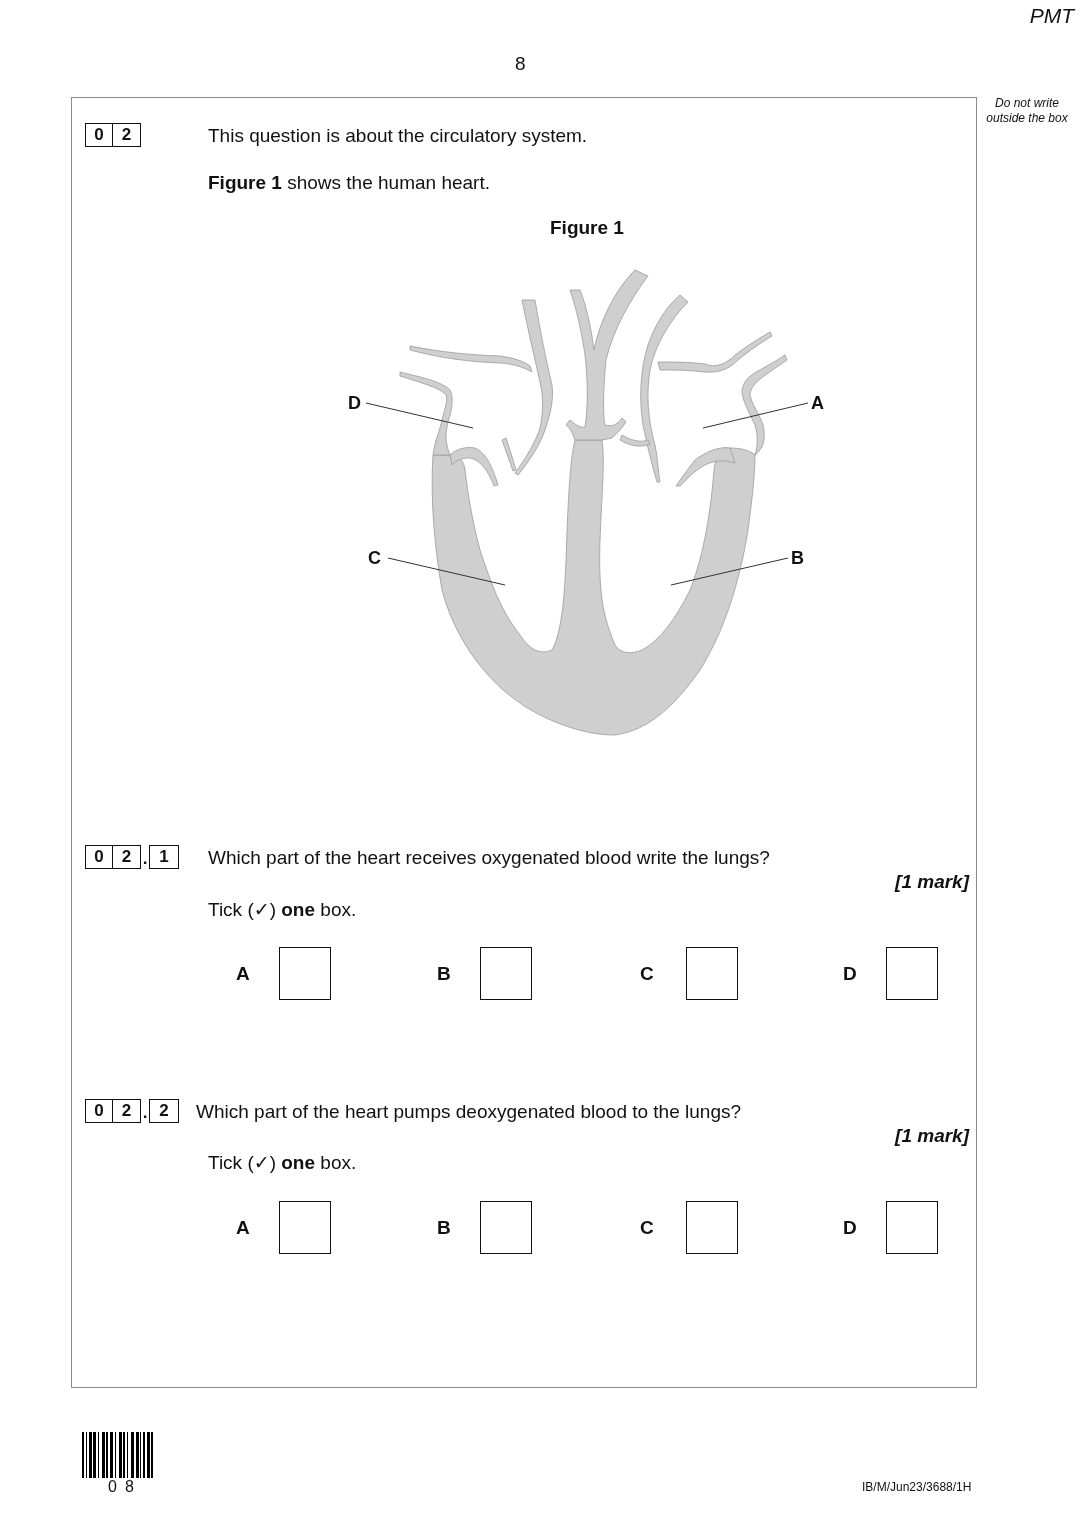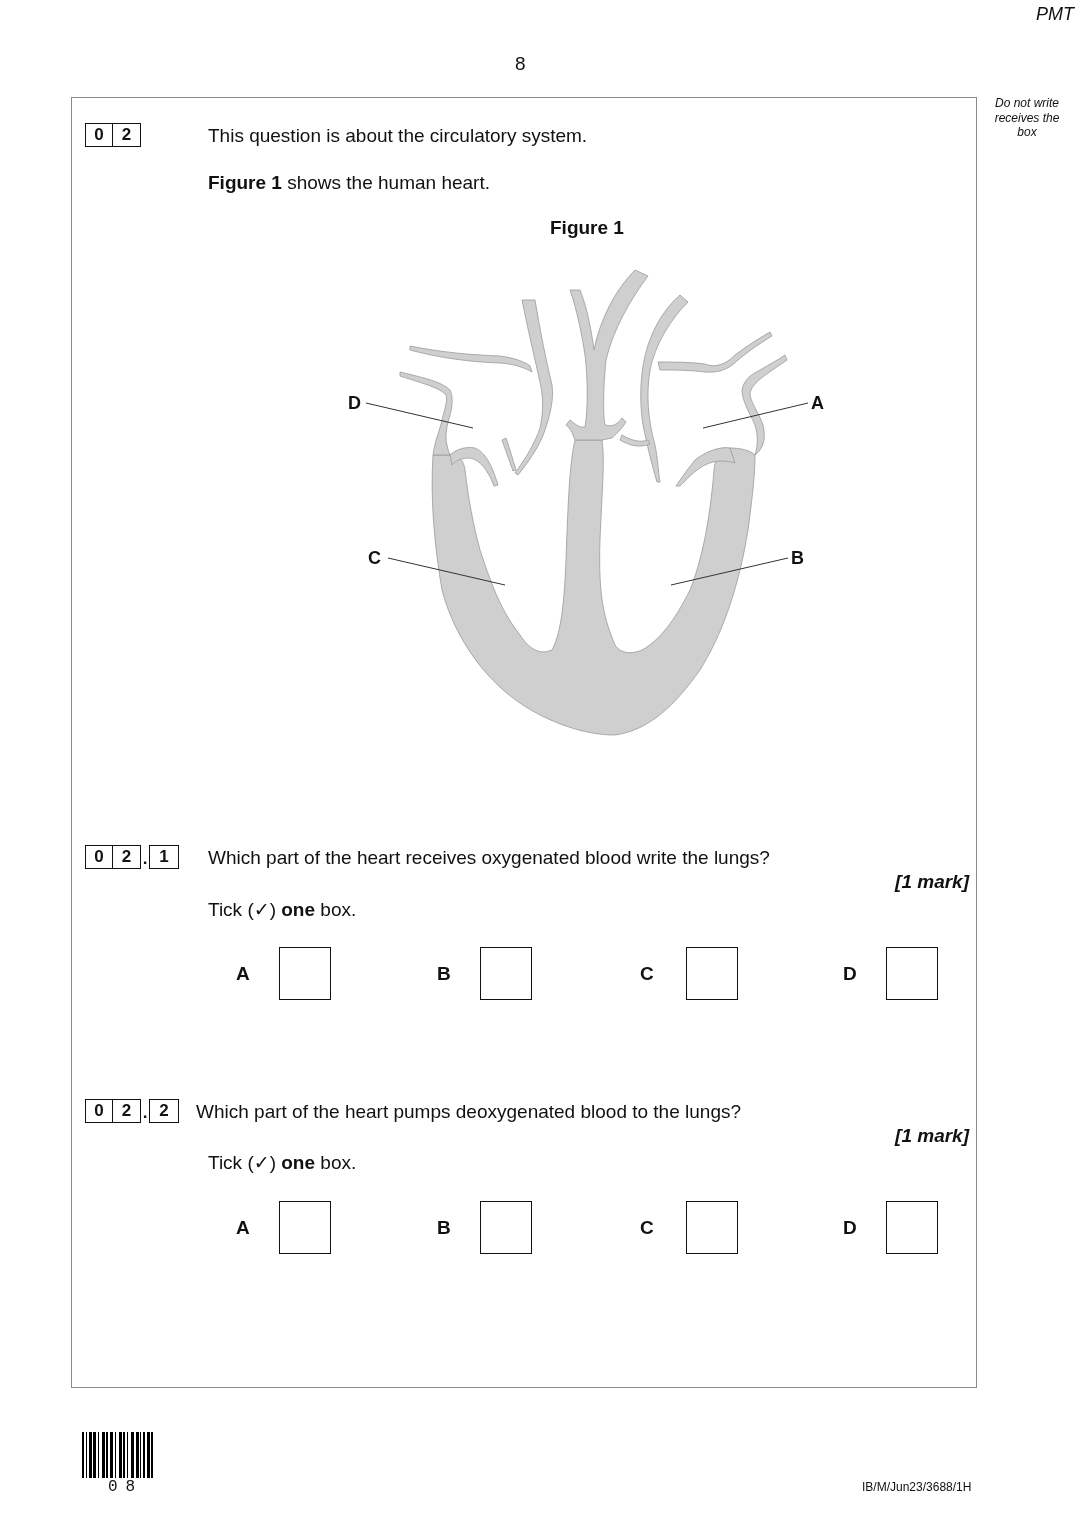--- a/index.html
+++ b/index.html
@@ -1,45 +1,45 @@
 <!DOCTYPE html>
 <html><head>
 <meta charset="utf-8">
 <style>
   html, body { margin:0; padding:0; background:#ffffff; }
   body { width:1080px; height:1527px; position:relative; overflow:hidden;
          font-family:"Liberation Sans", sans-serif; color:#111; }
   .abs { position:absolute; }
-  .pmt { right:6px; top:4px; font-size:18px; font-style:italic; }
+  .pmt { right:6px; top:4px; font-size:21px; font-style:italic; }
   .pagenum { left:515px; top:53px; font-size:19px; }
   .margin-note { left:985px; top:96px; width:84px; text-align:center; font-size:12px; font-style:italic; line-height:14.5px; }
   .frame { left:71px; top:97px; width:906px; height:1291px; border:1px solid #8a8a8a; box-sizing:border-box; }
   .qnum { display:flex; align-items:flex-end; }
   .qnum .cell { width:28px; height:24px; border:1.5px solid #111; box-sizing:border-box; font-weight:bold; font-size:17px; text-align:center; line-height:22px; }
   .qnum .cell + .cell { border-left:none; }
   .qnum .dot { font-weight:bold; font-size:17px; width:8px; text-align:center; line-height:20px; }
   .qnum .sub { width:30px; }
   .text { font-size:19px; }
   .b { font-weight:bold; }
   .mark { font-size:19px; font-weight:bold;font-style:italic; }
   .opt-label { font-size:19px; font-weight:bold; }
   .tickbox { width:52px; height:53px; border:1.5px solid #111; box-sizing:border-box; background:#fff; cursor:pointer; }
   .fig-title { left:550px; top:217px; font-size:19px; font-weight:bold; }
   .heart { left:330px; top:260px; width:520px; height:480px; }
   .barcode { left:82px; top:1432px; height:46px; display:flex; align-items:stretch; }
   .barcode span { display:block; background:#000; height:100%; }
-  .barcode-num { left:108px; top:1478px; font-family:Liberation Mono, monospace; font-size:16px; letter-spacing:8px; }
+  .barcode-num { left:108px; top:1478px; font-family:Liberation Sans, sans-serif; font-size:16px; letter-spacing:8px; }
   .ref { left:862px; top:1480px; font-size:12px; }
 </style>
 </head>
 <body>
 
 <div class="abs pmt">PMT</div>
 <div class="abs pagenum">8</div>
-<div class="abs margin-note">Do not write receives the box</div>
+<div class="abs margin-note">Do not write outside the box</div>
 
 <div class="abs frame"></div>
 
 <div class="abs qnum" style="left:85px; top:123px;">
   <div class="cell">0</div>
   <div class="cell">2</div>
 </div>
 <div class="abs text" style="left:208px; top:125px;text-align:right;">This question is about the circulatory system.</div>
 <div class="abs text" style="left:208px; top:172px;text-align:center;">
   <span class="b">Figure 1</span><span> shows the human heart.</span>

